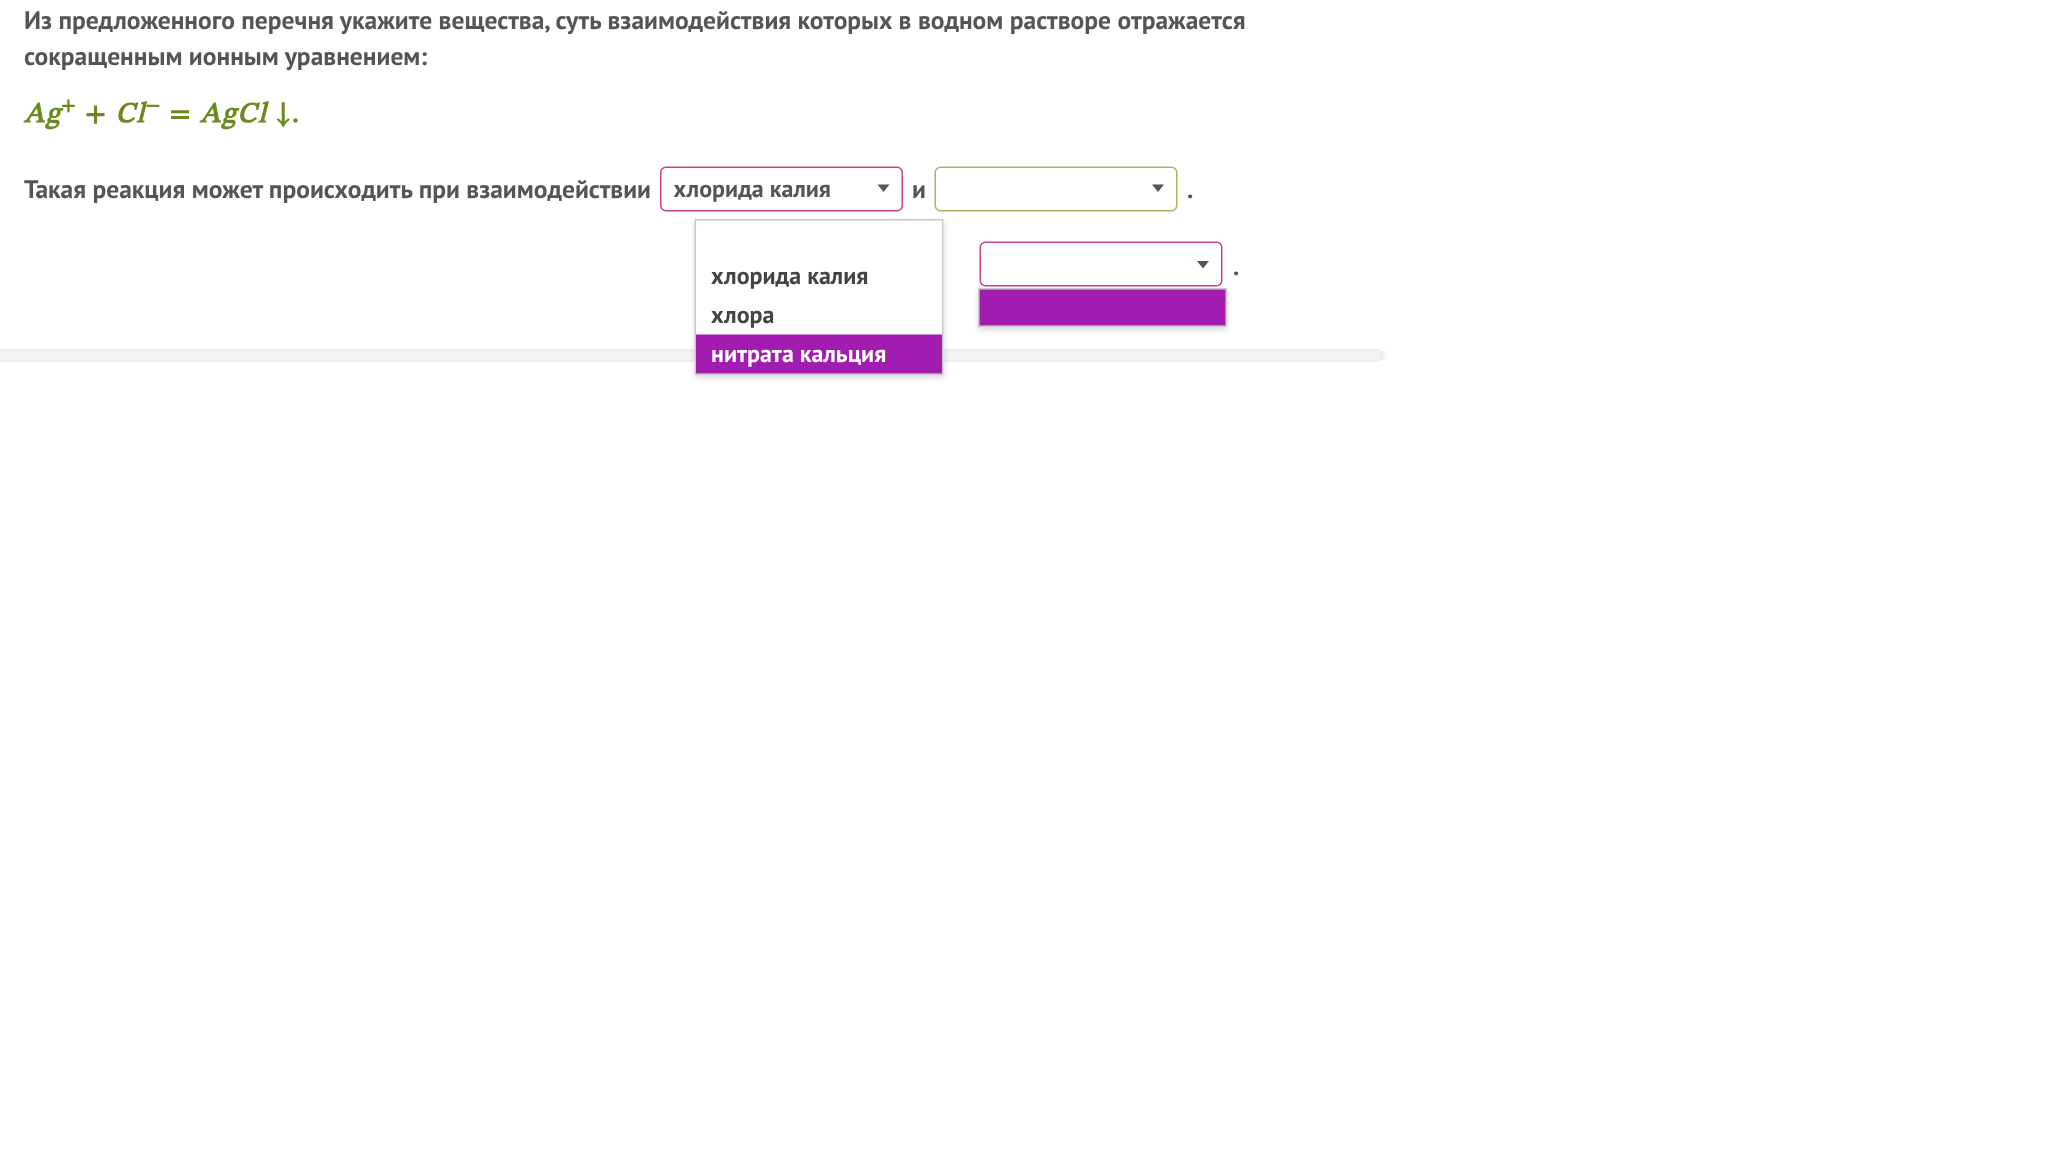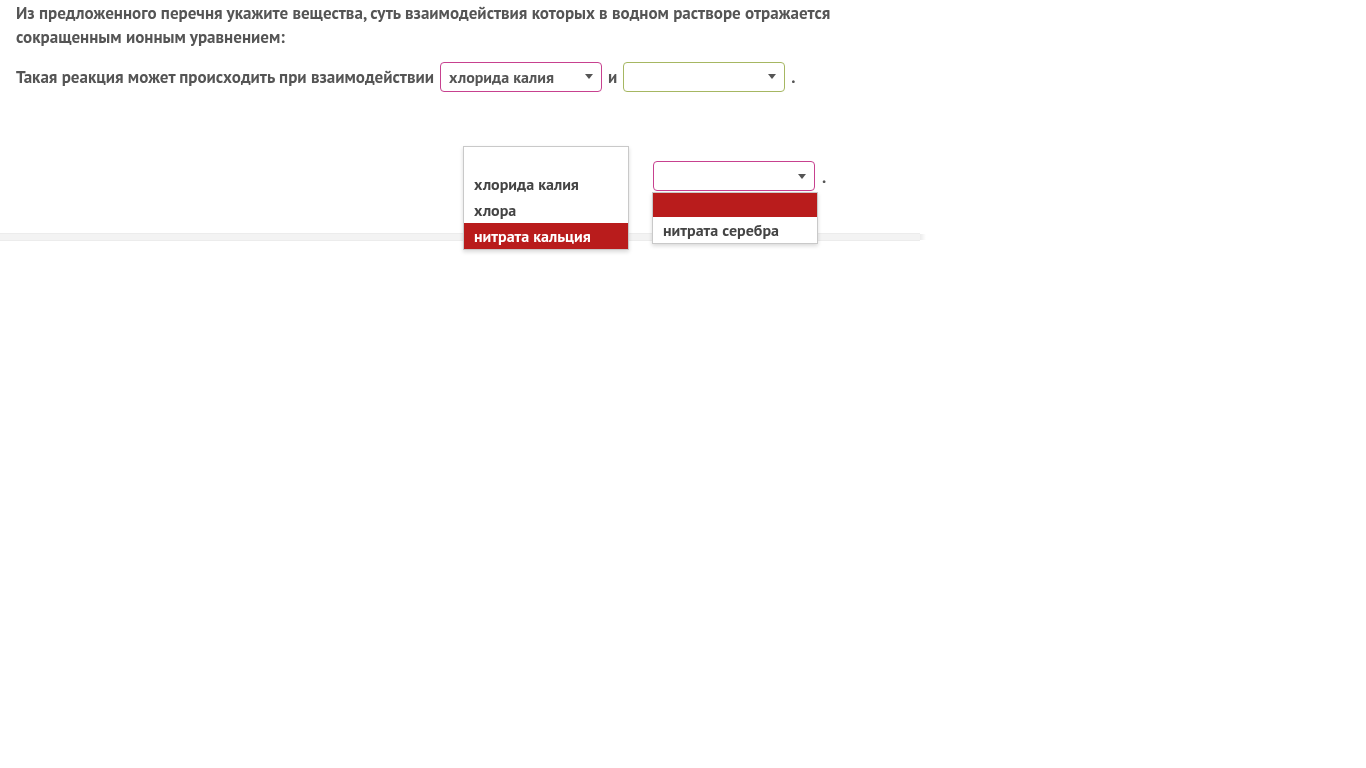--- a/index.html
+++ b/index.html
@@ -98,21 +98,21 @@
     color: #444;
     box-sizing: border-box;
   }
   .menu .item {
     padding: 2px 10px;
     line-height: 22px;
     white-space: nowrap;
   }
   .menu .item.blank { height: 20px; }
   .menu .item.hl {
-    background: #b91c1c;
+    background: #a21caf;
     color: #fff;
   }
   .menu1 { left: 463px; top: 146px; width: 166px; }
   .menu2 { left: 652px; top: 192px; width: 166px; }
 
   
   .sep-bar {
     position: absolute;
     left: 0;
     top: 233px;
@@ -130,20 +130,23 @@
 
 </style>
 </head>
 <body>
 
 <div class="page">
 
   <div class="content">
     <div class="prompt">Из предложенного перечня укажите вещества, суть взаимодействия которых  в водном растворе отражается сокращенным ионным уравнением:</div>
 
+    <div class="equation">
+      <span>Ag</span><span class="sup">+</span><span class="sep"> + </span><span>Cl</span><span class="sup">−</span><span class="sep">  =  </span><span>AgCl </span><span class="arrow">↓</span><span class="sep">.</span>
+    </div>
 
     <div class="answer-line">
       <span class="text">Такая реакция может происходить при взаимодействии</span>
 
       <div class="select magenta">
         <span>хлорида калия</span>
         <span class="caret"></span>
       </div>
 
       <span class="text">и</span>
@@ -171,16 +174,15 @@
 
   <div class="menu menu1">
     <div class="item blank"></div>
     <div class="item">хлорида калия</div>
     <div class="item">хлора</div>
     <div class="item hl">нитрата кальция</div>
   </div>
 
   <div class="menu menu2">
     <div class="item blank hl"></div>
-    <div class="item">нитрата серебра</div>
   </div>
 
 </div>
 
 </body></html>

